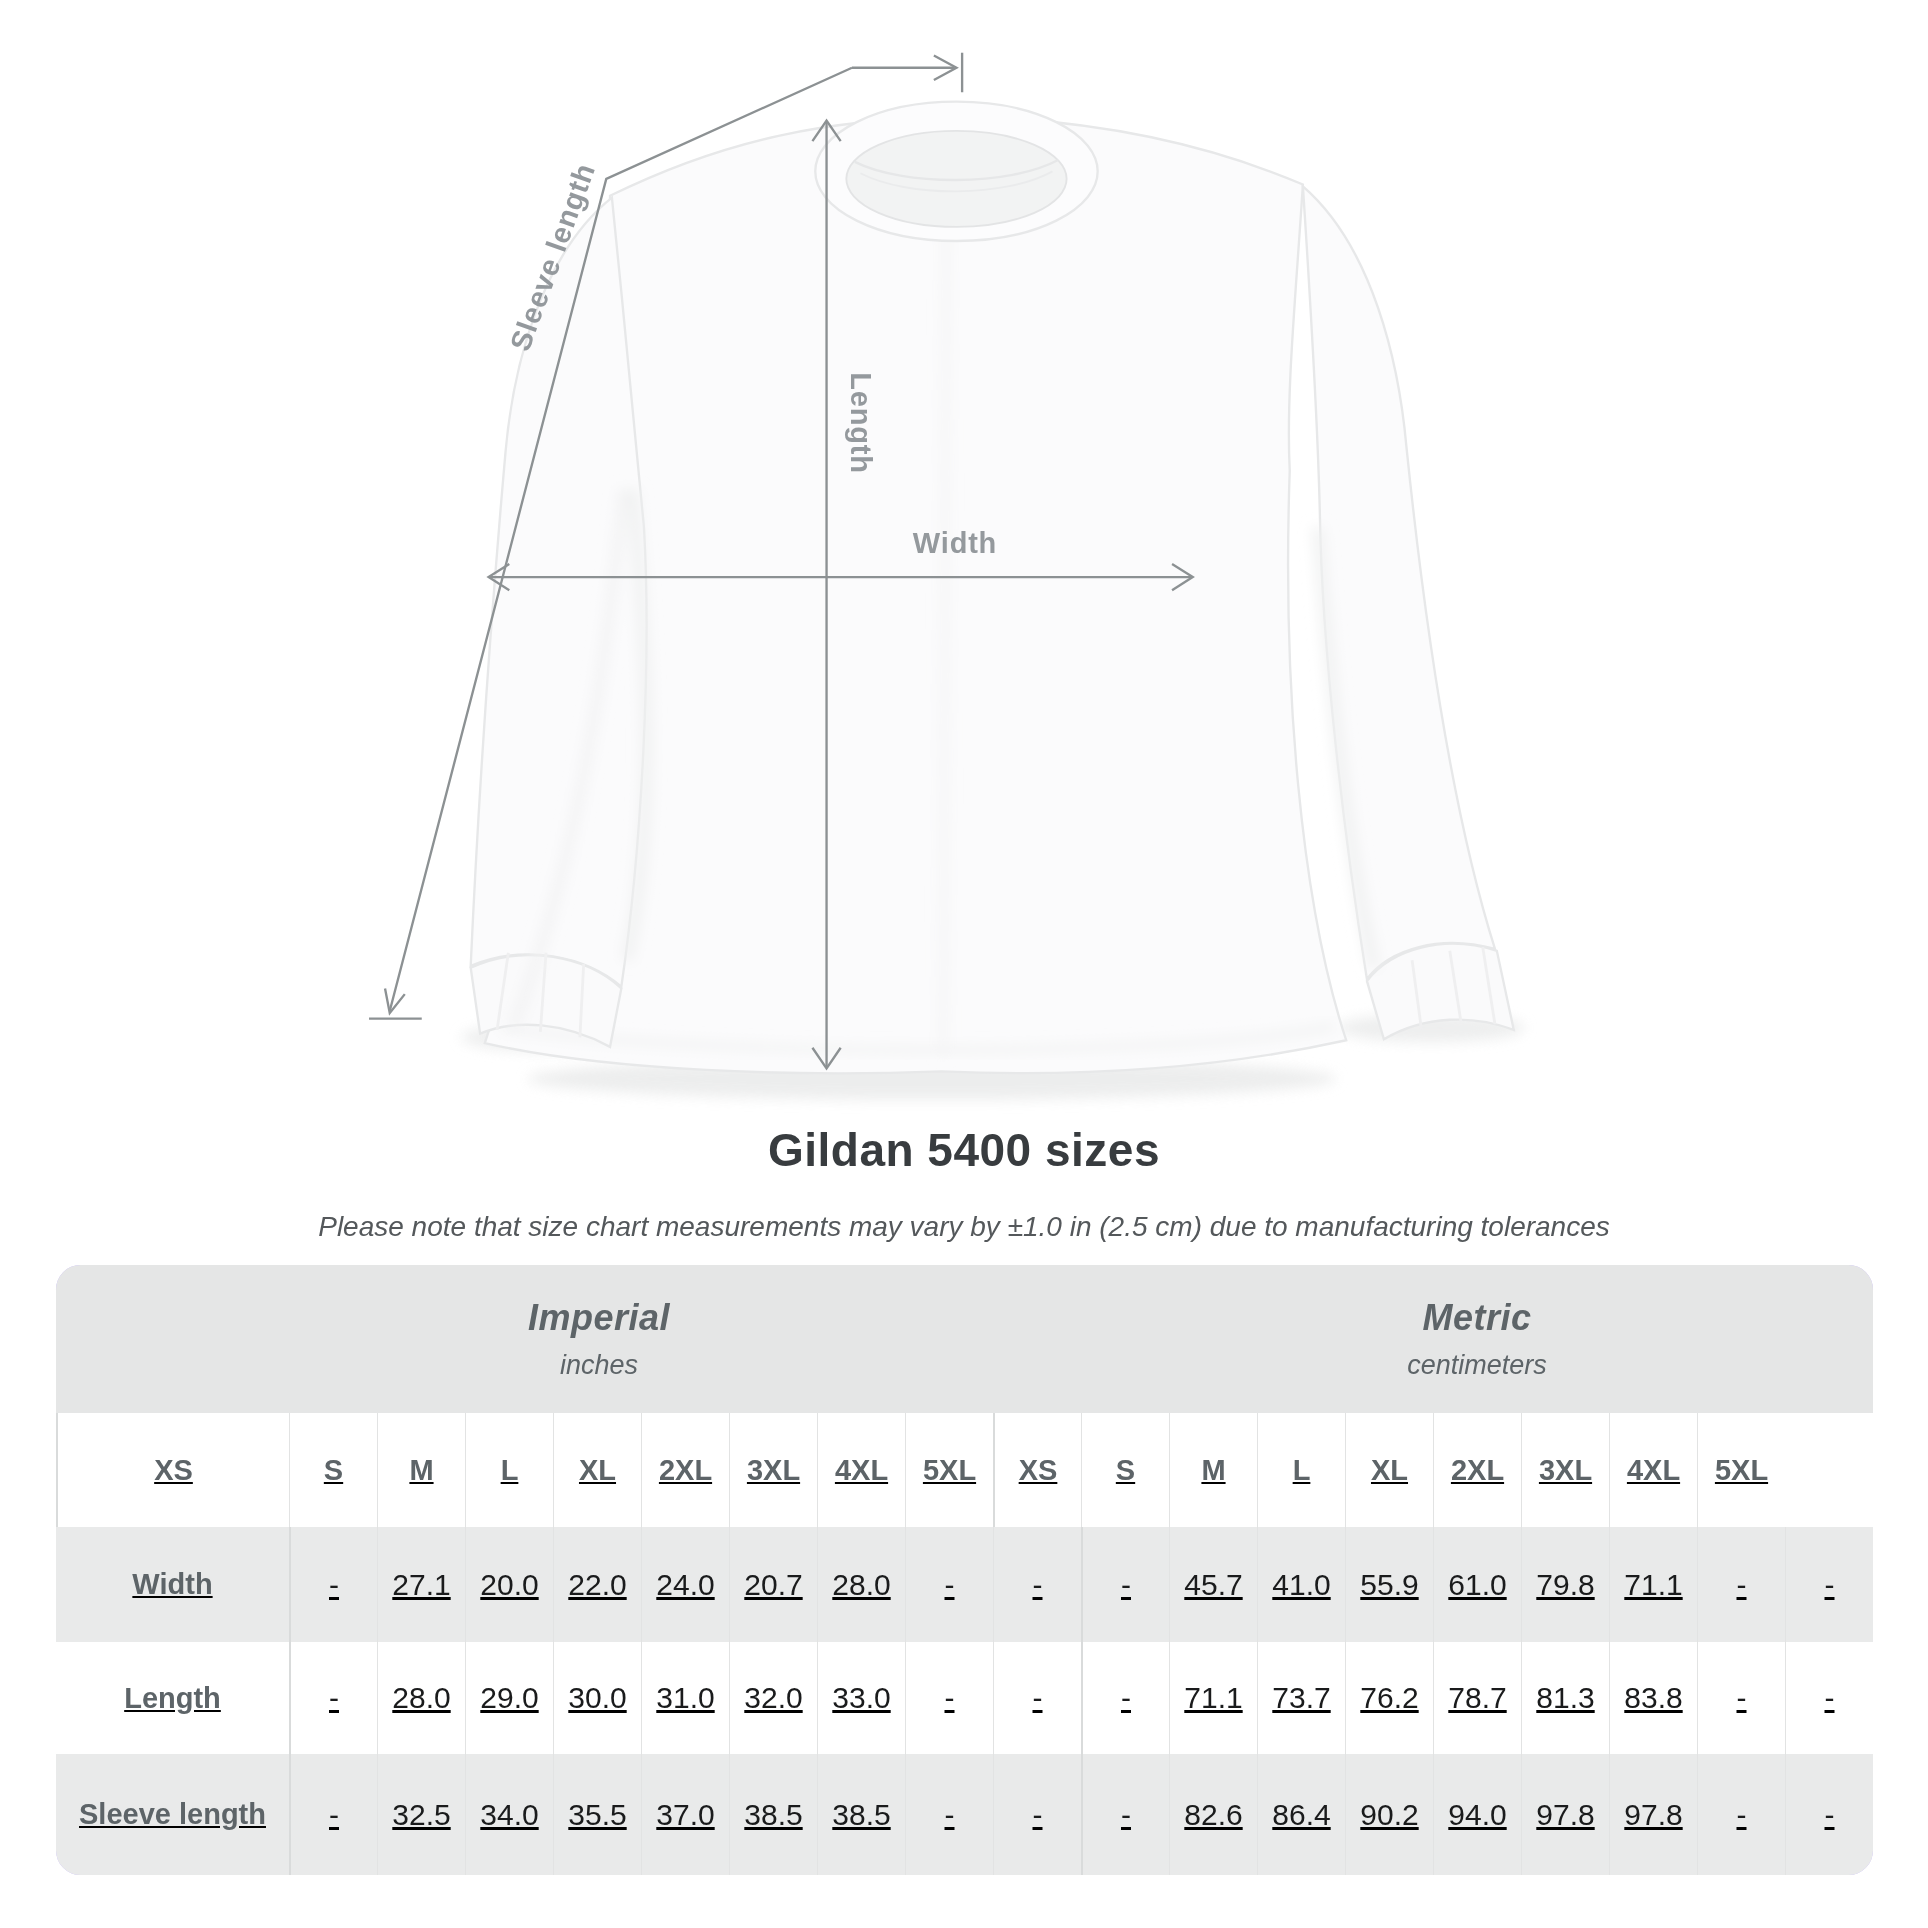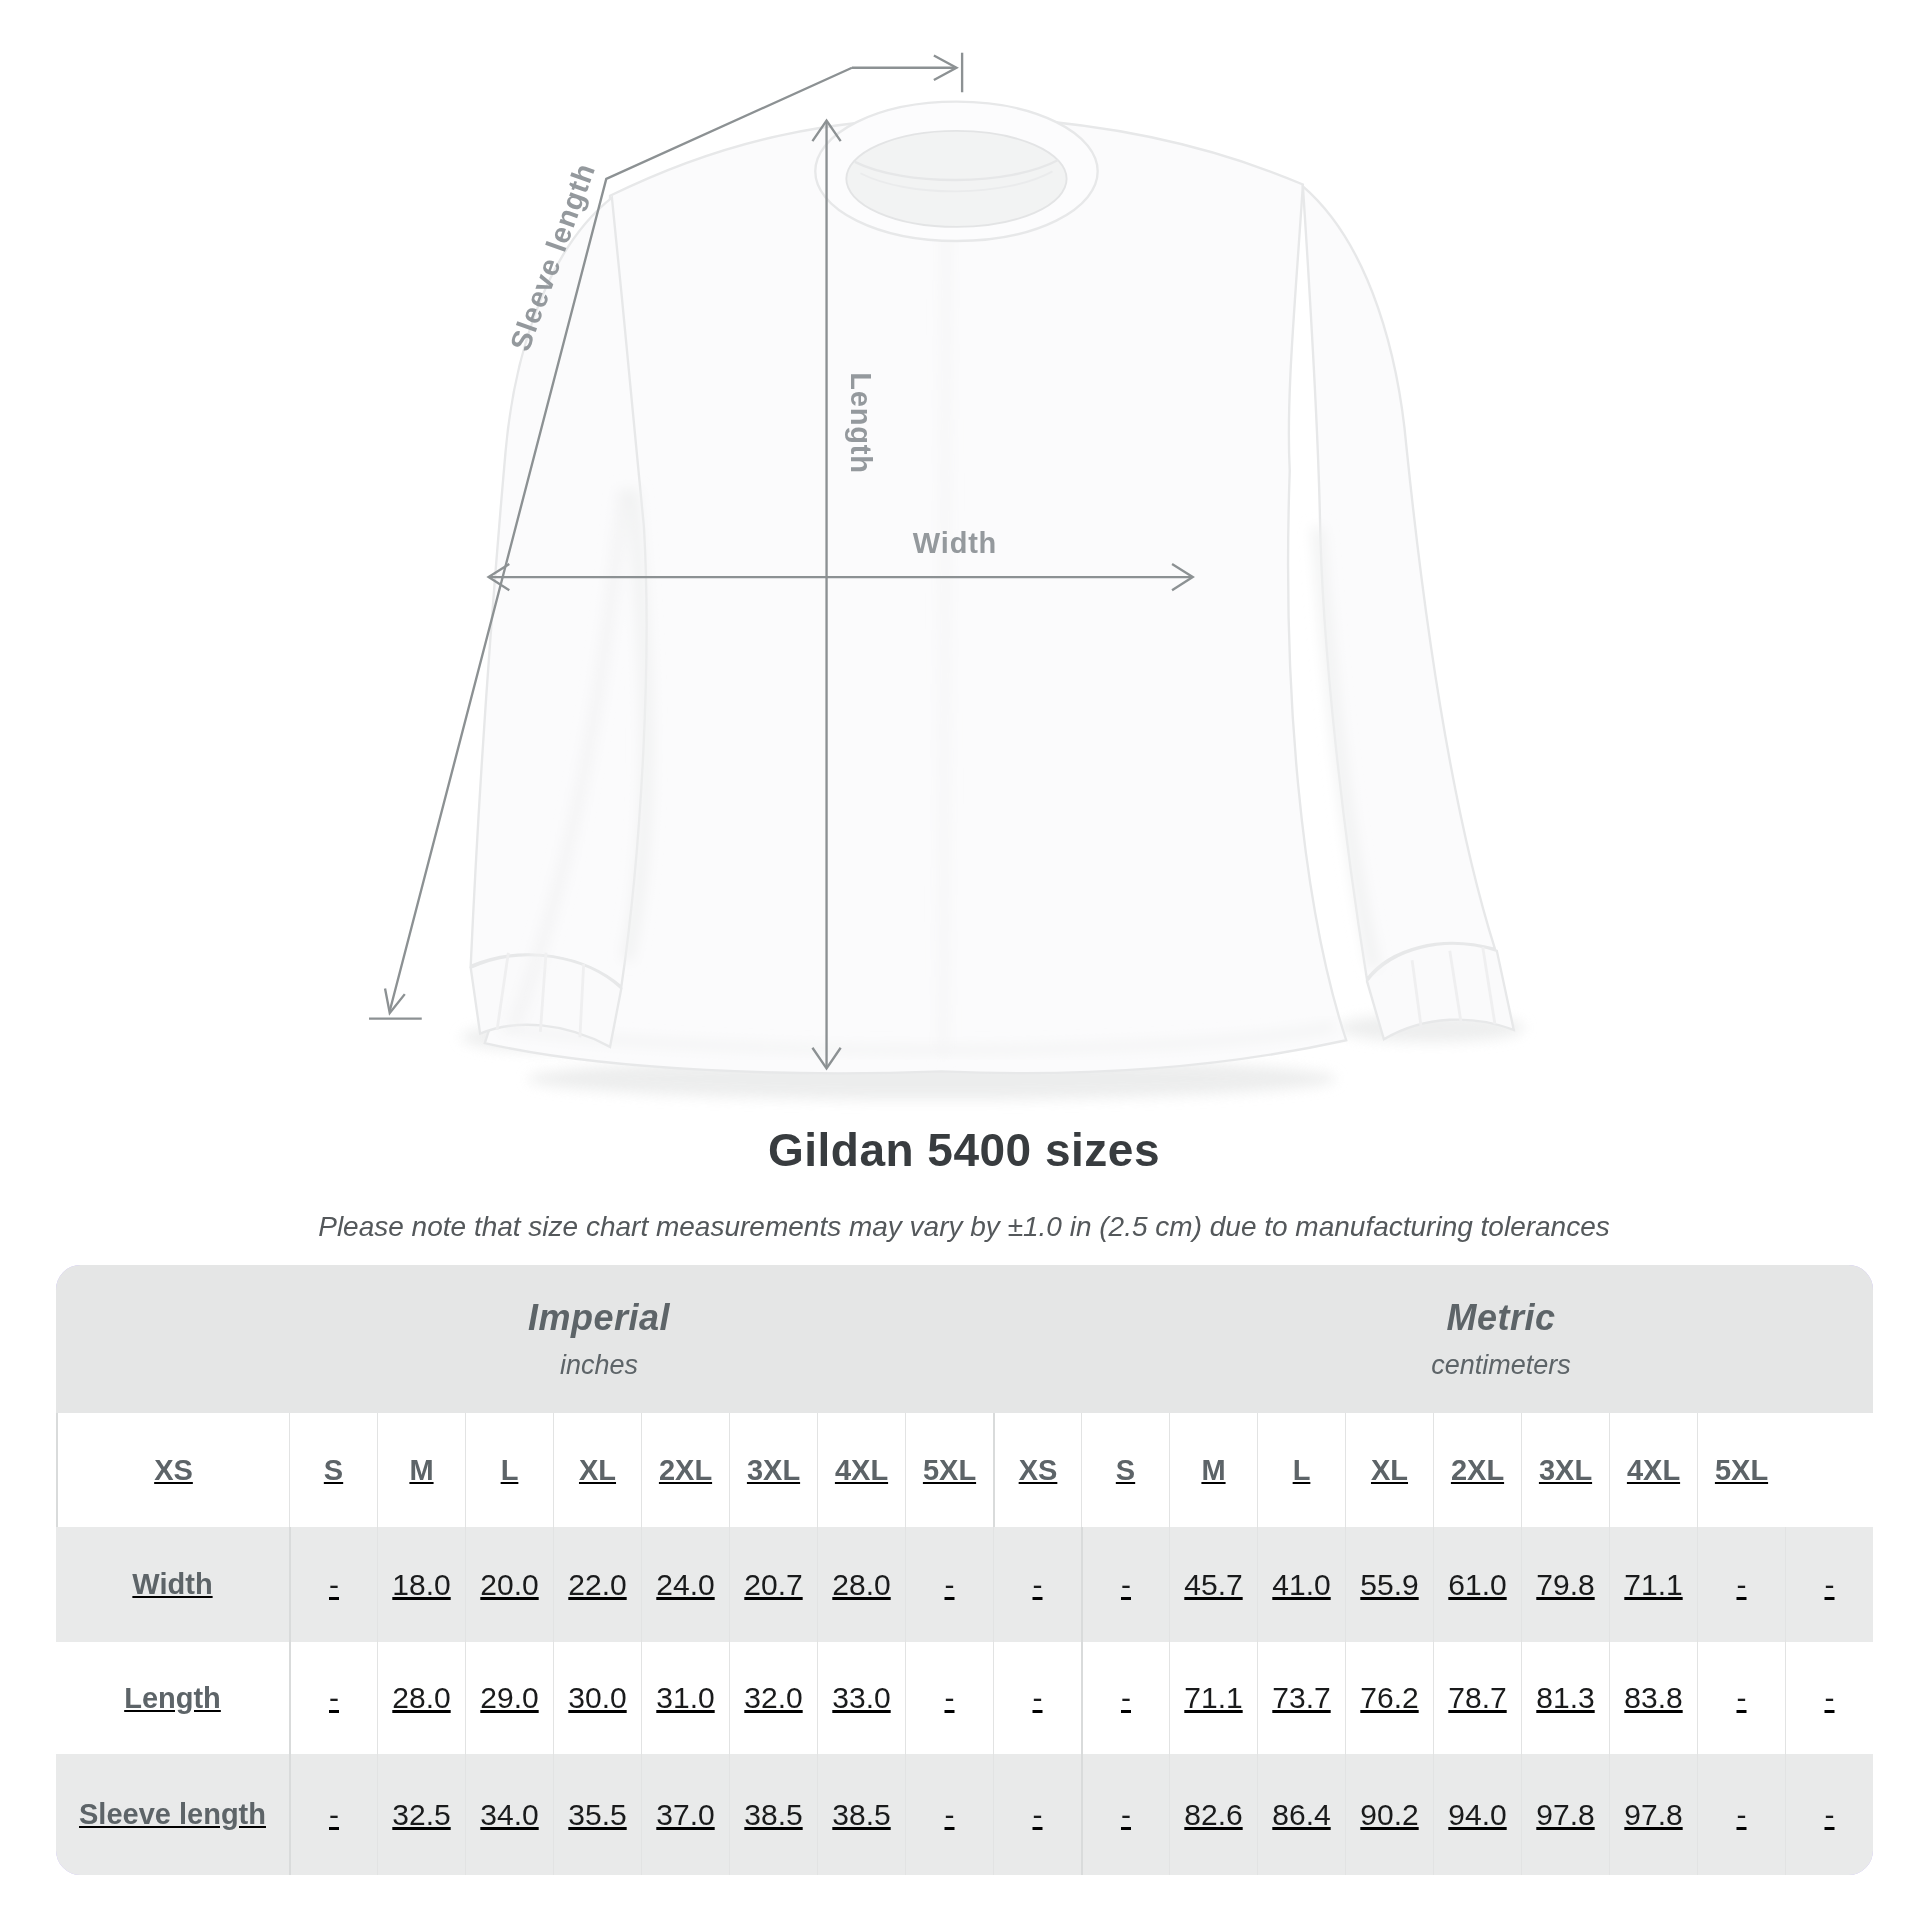--- a/index.html
+++ b/index.html
@@ -21,21 +21,21 @@
          letter-spacing:0.5px;}
   .subtitle{position:absolute;left:0;top:1187px;width:1928px;text-align:center;
             font-style:italic;font-size:28px;color:#54585b;margin-top:24px;}
 
   
   .table{position:absolute;left:56px;top:1265px;width:1817px;
          border-radius:24.5px;overflow:hidden;background:#c4b5fd;text-decoration:underline;}
   .band{position:relative;height:148px;background:#e5e6e6;}
   .bandcell{position:absolute;top:32px;transform:translateX(-50%);text-align:center;}
   .bandcell.imp{left:543px;}
-  .bandcell.met{left:1421px;margin-left:24px;}
+  .bandcell.met{left:1421px;}
   .unit-title{font-size:36px;font-weight:bold;font-style:italic;color:#5d6468;
               letter-spacing:0.5px;}
   .unit-sub{margin-top:11.3px;font-size:27px;font-style:italic;color:#5d6468;}
 
   .trow{display:grid;grid-template-columns:233px repeat(18,1fr);}
   .r-head{height:114px;background:#ffffff;}
   .r-odd {height:115px;background:#e9eaea;}
   .r-even{height:112px;background:#ffffff;}
   .r-last{height:121px;background:#e9eaea;}
 
@@ -179,21 +179,21 @@
       <div class="c hdr">XL</div>
       <div class="c hdr">2XL</div>
       <div class="c hdr">3XL</div>
       <div class="c hdr">4XL</div>
       <div class="c hdr">5XL</div>
     </div>
 
     <div class="trow r-odd">
       <div class="c lbl">Width</div>
       <div class="c sA">-</div>
-      <div class="c">18.0</div>
+      <div class="c">27.1</div>
       <div class="c">20.0</div>
       <div class="c">22.0</div>
       <div class="c">24.0</div>
       <div class="c">20.7</div>
       <div class="c">28.0</div>
       <div class="c">-</div>
       <div class="c">-</div>
       <div class="c sB">-</div>
       <div class="c">45.7</div>
       <div class="c">41.0</div>

